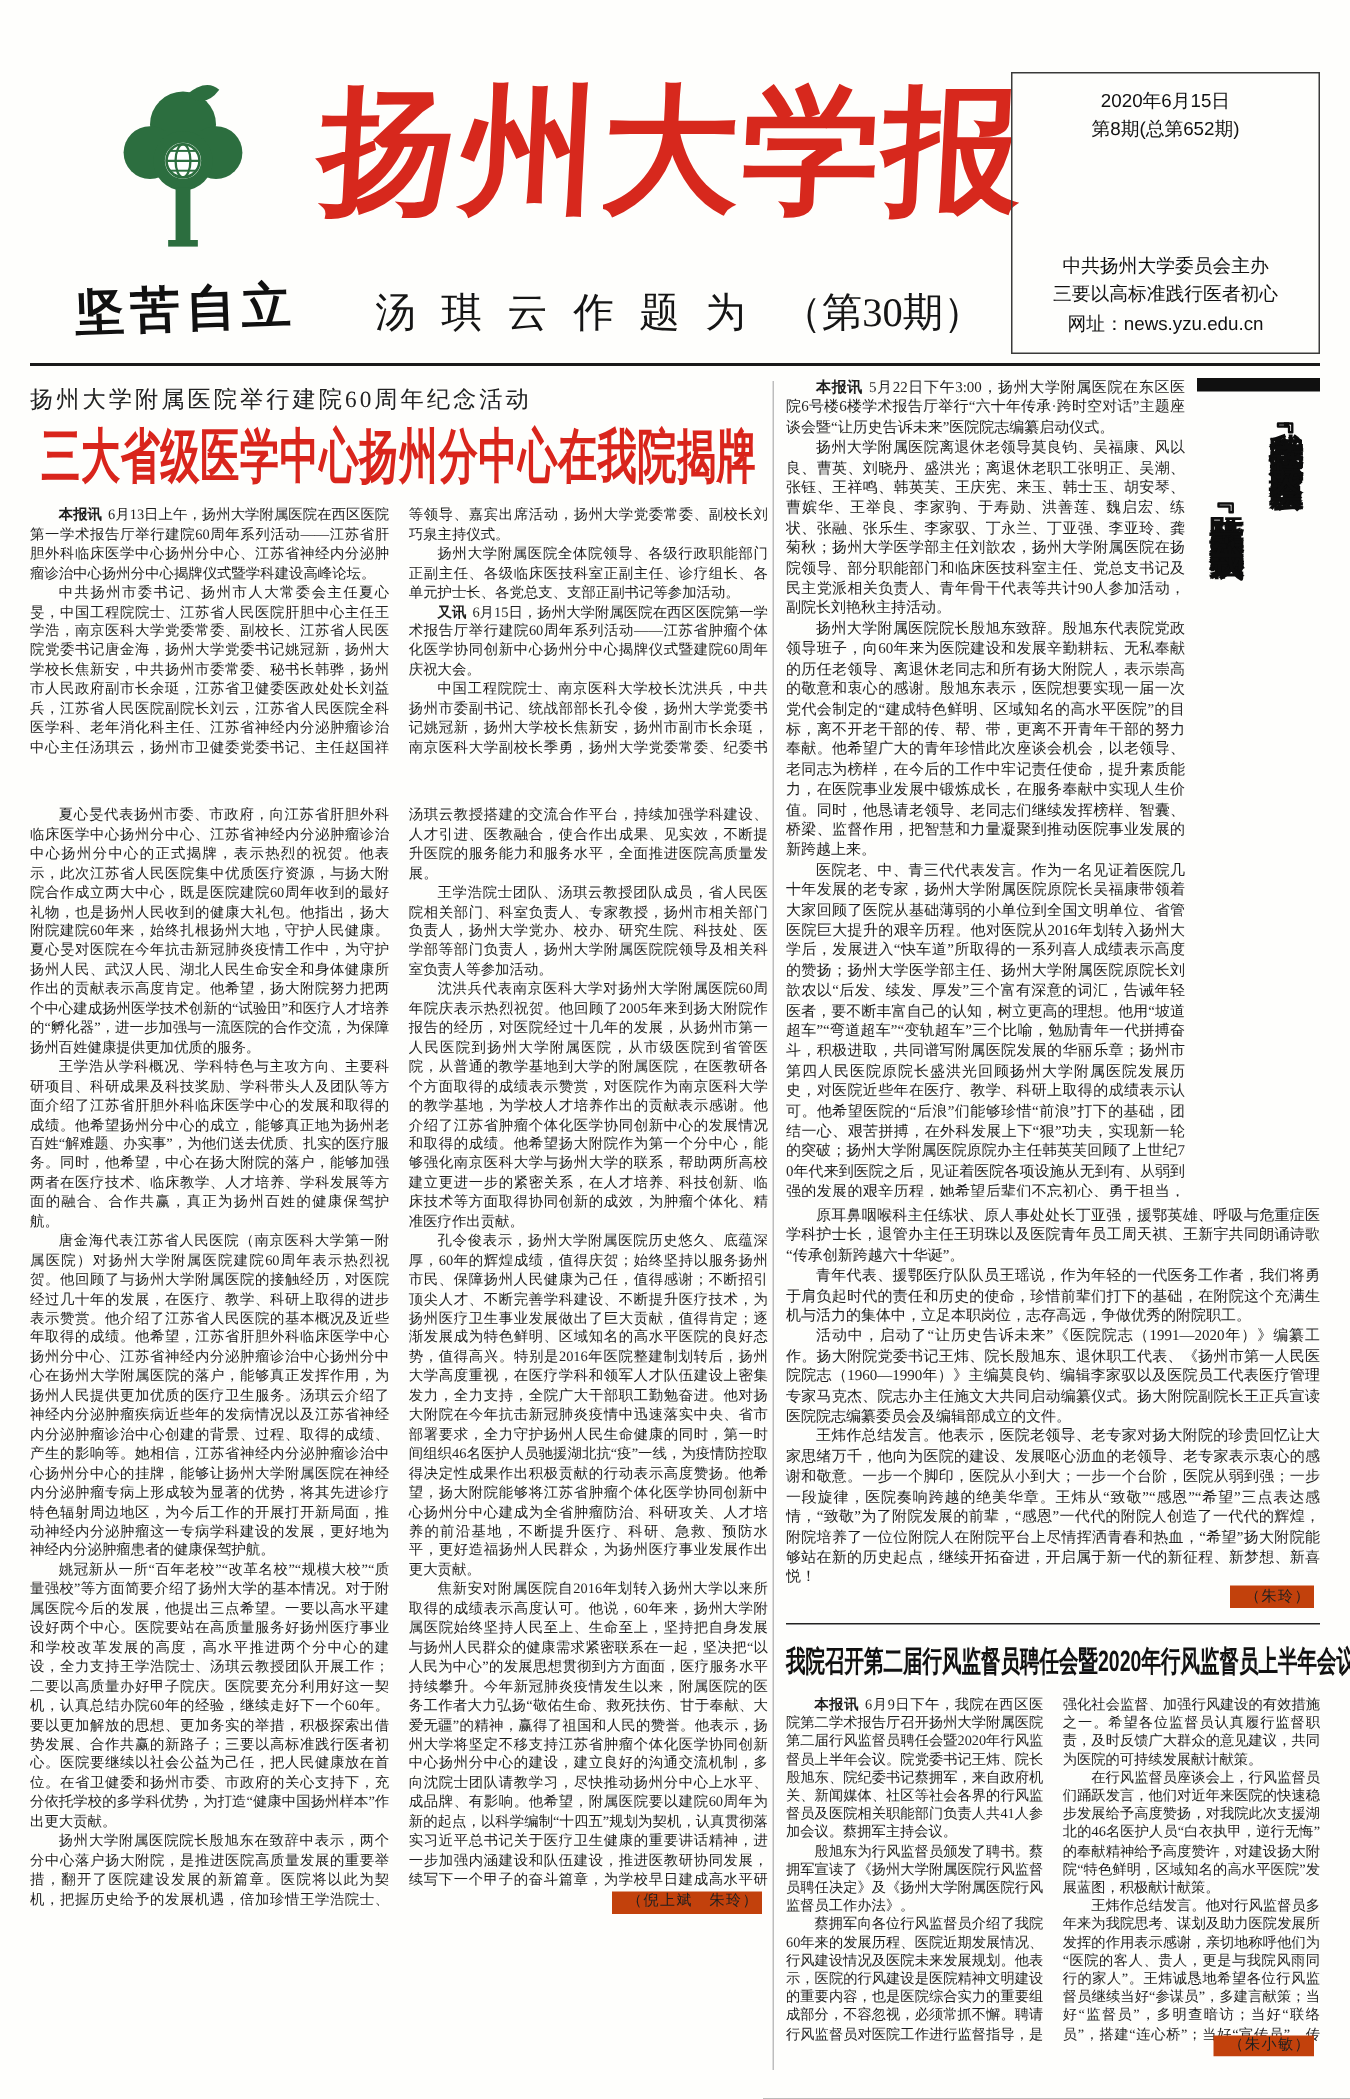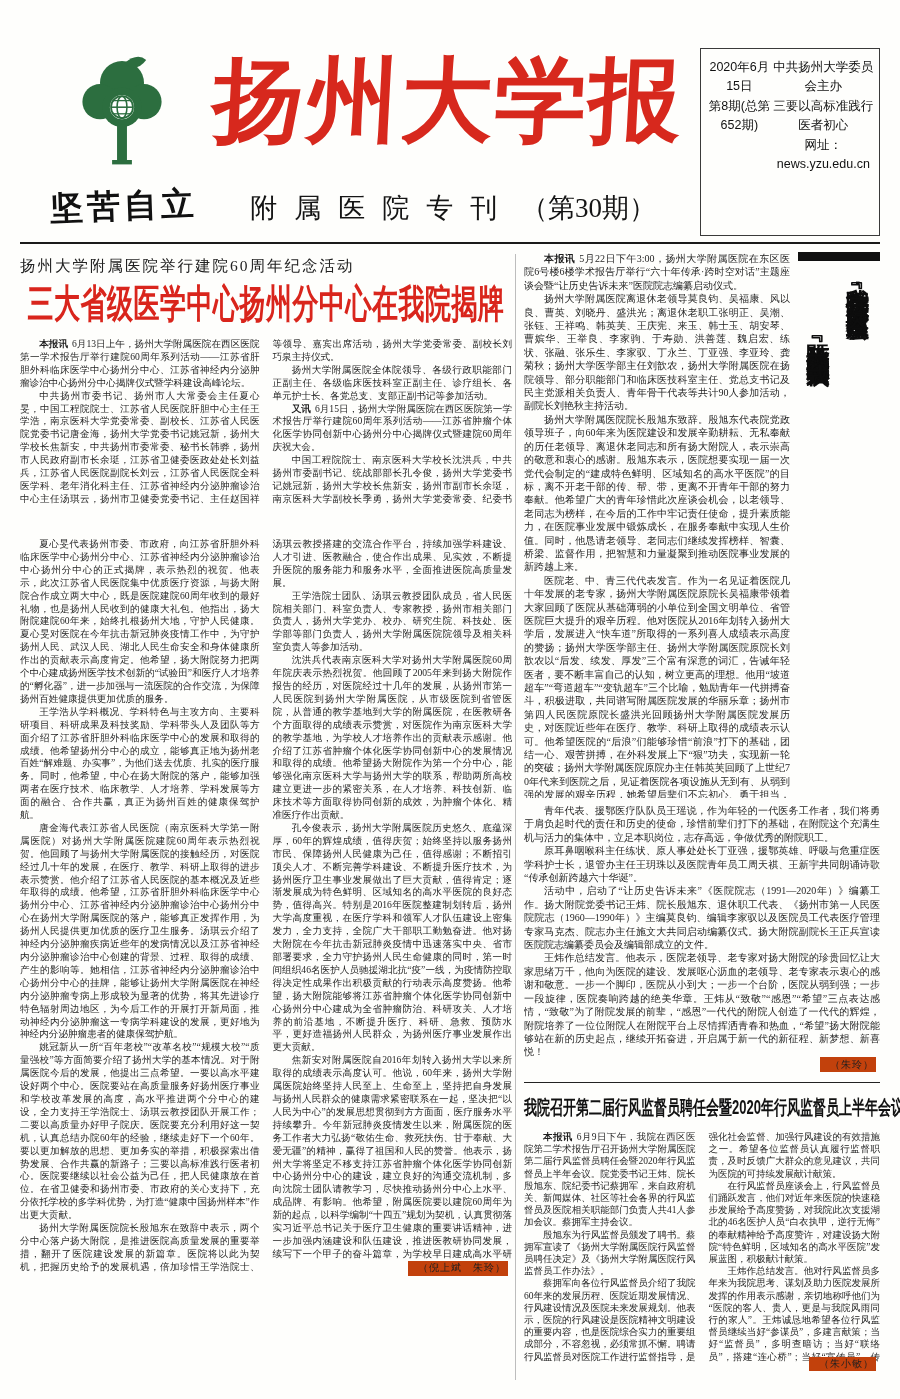--- a/index.html
+++ b/index.html
@@ -10,21 +10,21 @@
   .masthead{position:absolute;left:20px;top:42px;width:860px;height:196px;}
   .logo{position:absolute;left:38px;top:8px;width:128px;height:132px;}
   .motto{position:absolute;left:14px;top:142px;width:180px;text-align:center;
          font-size:33px;font-weight:bold;transform:rotate(-2deg);letter-spacing:4px;color:#111;}
   .paper-title{position:absolute;left:188px;top:-4px;width:480px;text-align:center;
          font-size:92px;line-height:1.35;font-weight:900;color:#d7281d;
          font-family:"DejaVu Serif","Liberation Serif",serif;letter-spacing:2px;transform:skewX(-3deg);}
   .edition{position:absolute;left:198px;top:148px;width:470px;text-align:center;font-size:27px;color:#151515;}
   .edition .sp{letter-spacing:17px;}
   .infobox{position:absolute;right:0;top:6px;width:168px;height:168px;border:1px solid #3a3a3a;
-         padding:9px 5px;display:flex;flex-direction:row;justify-content:space-between;text-align:center;
+         padding:9px 18px;display:flex;flex-direction:column;justify-content:space-between;text-align:center;
          font-family:"Liberation Sans","DejaVu Sans",sans-serif;font-size:12.5px;line-height:1.55;color:#111;}
   .mast-rule{position:absolute;left:20px;top:242px;width:860px;height:2px;background:#1a1a1a;}
 
   
   .left-zone{position:absolute;left:20px;top:254px;width:492px;}
   .zone-divider{position:absolute;left:515px;top:254px;width:1px;height:1126px;background:#bdbdbd;}
   .right-zone{position:absolute;left:524px;top:252px;width:356px;}
 
   
   .kicker{text-align:left;font-size:15.5px;letter-spacing:2px;color:#222;margin:2px 0 8px;}
@@ -101,21 +101,21 @@
       <ellipse cx="50" cy="52" rx="4.5" ry="10" fill="none" stroke="#2c6e3f" stroke-width="1.4"></ellipse>
       <line x1="40" y1="52" x2="60" y2="52" stroke="#2c6e3f" stroke-width="1.4"></line>
       <line x1="41.5" y1="46" x2="58.5" y2="46" stroke="#2c6e3f" stroke-width="1.2"></line>
       <line x1="41.5" y1="58" x2="58.5" y2="58" stroke="#2c6e3f" stroke-width="1.2"></line>
       <rect x="45.5" y="68" width="9" height="34" fill="#2c6e3f"></rect>
       <rect x="41" y="100" width="18" height="4" fill="#2c6e3f"></rect>
     </svg>
     <div class="motto">坚苦自立</div>
     <div class="paper-title">扬州大学报</div>
     <div class="edition">
-      <span class="sp">附属医院专刊</span>
+      <span class="sp">汤琪云作题为</span>
       <span>（第30期）</span>
     </div>
     <div class="infobox">
       <div>
         <div>2020年6月15日</div>
         <div>第8期(总第652期)</div>
       </div>
       <div>
         <div>中共扬州大学委员会主办</div>
         <div>三要以高标准践行医者初心</div>
@@ -194,22 +194,22 @@
       <div class="vblock">
         <div class="vbar"></div>
         <div class="vhead">
           <div>我院举行『六十年传承·跨时空对话』主题座谈会</div>
           <div class="l2">暨『让历史告诉未来』医院院志编纂启动仪式</div>
         </div>
       </div>
     </div>
     <div class="right-wide">
       <div>
+          <p>原耳鼻咽喉科主任练状、原人事处处长丁亚强，援鄂英雄、呼吸与危重症医学科护士长，退管办主任王玥珠以及医院青年员工周天祺、王新宇共同朗诵诗歌“传承创新跨越六十华诞”。</p>
           <p>青年代表、援鄂医疗队队员王瑶说，作为年轻的一代医务工作者，我们将勇于肩负起时代的责任和历史的使命，珍惜前辈们打下的基础，在附院这个充满生机与活力的集体中，立足本职岗位，志存高远，争做优秀的附院职工。</p>
-          <p>原耳鼻咽喉科主任练状、原人事处处长丁亚强，援鄂英雄、呼吸与危重症医学科护士长，退管办主任王玥珠以及医院青年员工周天祺、王新宇共同朗诵诗歌“传承创新跨越六十华诞”。</p>
           <p>活动中，启动了“让历史告诉未来”《医院院志（1991—2020年）》编纂工作。扬大附院党委书记王炜、院长殷旭东、退休职工代表、《扬州市第一人民医院院志（1960—1990年）》主编莫良钧、编辑李家驭以及医院员工代表医疗管理专家马克杰、院志办主任施文大共同启动编纂仪式。扬大附院副院长王正兵宣读医院院志编纂委员会及编辑部成立的文件。</p>
           <p>王炜作总结发言。他表示，医院老领导、老专家对扬大附院的珍贵回忆让大家思绪万千，他向为医院的建设、发展呕心沥血的老领导、老专家表示衷心的感谢和敬意。一步一个脚印，医院从小到大；一步一个台阶，医院从弱到强；一步一段旋律，医院奏响跨越的绝美华章。王炜从“致敬”“感恩”“希望”三点表达感情，“致敬”为了附院发展的前辈，“感恩”一代代的附院人创造了一代代的辉煌，附院培养了一位位附院人在附院平台上尽情挥洒青春和热血，“希望”扬大附院能够站在新的历史起点，继续开拓奋进，开启属于新一代的新征程、新梦想、新喜悦！</p>
         </div>
       <div class="byline">（朱玲）</div>
     </div>
 
     <div class="bottom-article">
       <div class="bottom-headline">我院召开第二届行风监督员聘任会暨2020年行风监督员上半年会议</div>
       <div class="bottom-body">
         <div>

